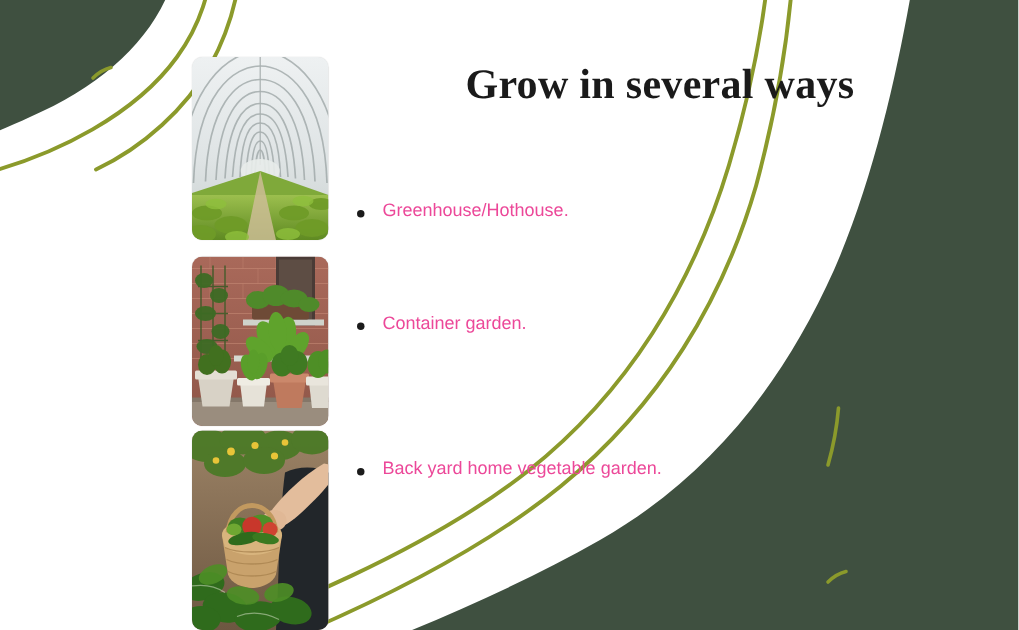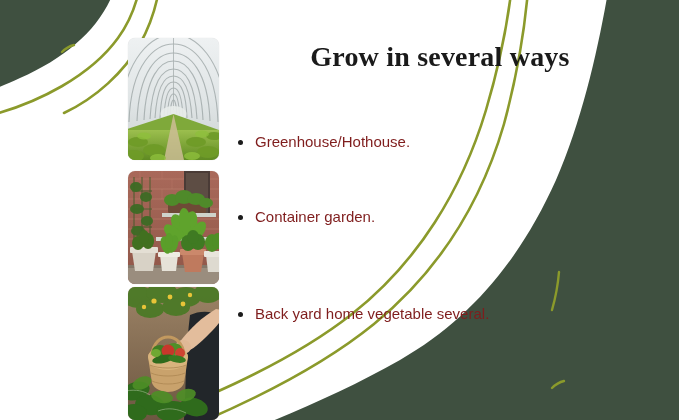--- a/index.html
+++ b/index.html
@@ -78,23 +78,23 @@
     width: 330px;
     margin: 0;
     padding: 0;
     list-style: none;
   }
   .bullet-item {
     position: absolute;
     left: 0;
     display: flex;
     align-items: flex-start;
-    font-size: 15px;
+    font-size: 12px;
     line-height: 1.52;
-    color: #7f1d1d;
+    color: #ec4899;
     width: 330px;
     justify-content: center;
   }
   .bullet-item .dot {
     flex: 0 0 auto;
     width: 5px;
     height: 5px;
     border-radius: 50%;
     background: #1b1b1b;
     margin-top: 9px;
@@ -396,18 +396,18 @@
       <li class="bullet-item bullet-1">
         <span class="dot"></span>
         <span class="btext">Greenhouse/Hothouse.</span>
       </li>
       <li class="bullet-item bullet-2">
         <span class="dot"></span>
         <span class="btext">Container garden.</span>
       </li>
       <li class="bullet-item bullet-3">
         <span class="dot"></span>
-        <span class="btext">Back yard home vegetable several.</span>
+        <span class="btext">Back yard home vegetable garden.</span>
       </li>
     </ul>
 
   </div>
 </div>
 
 </body></html>

